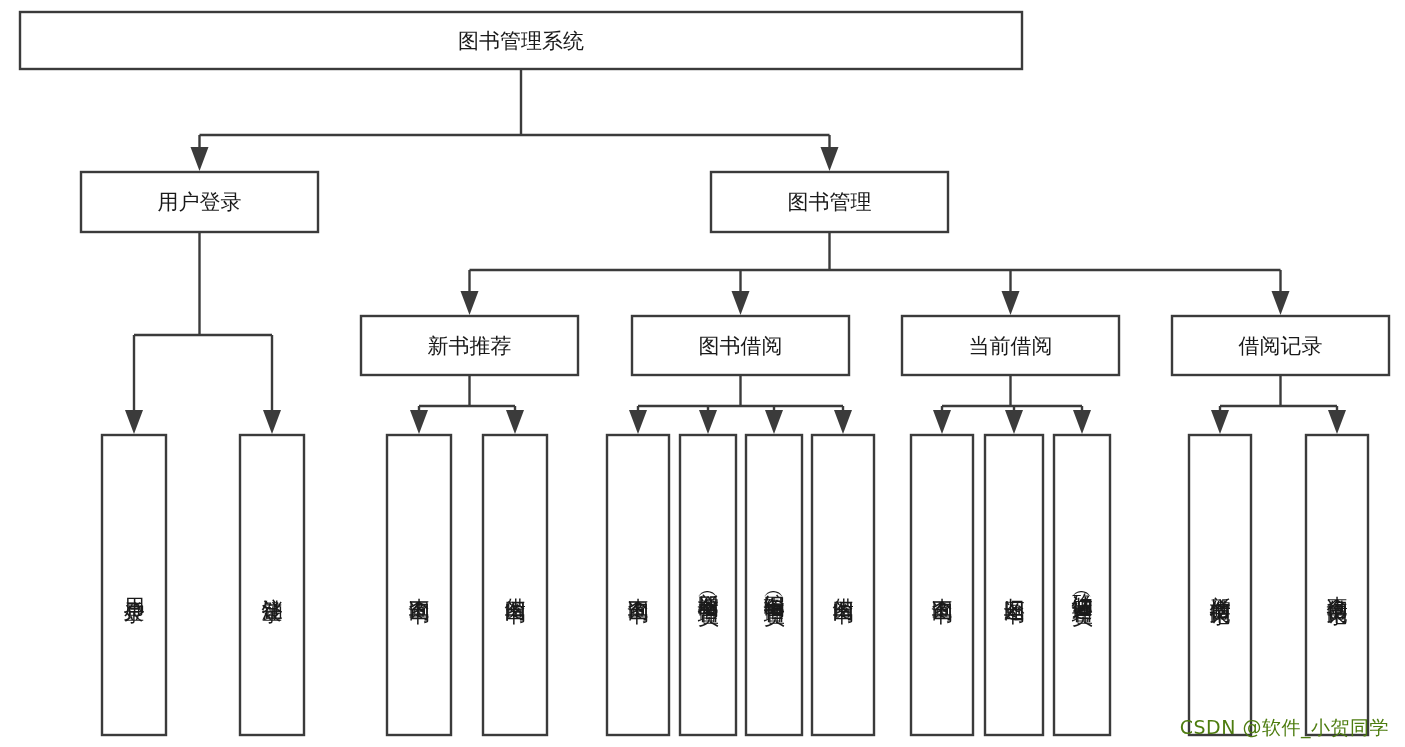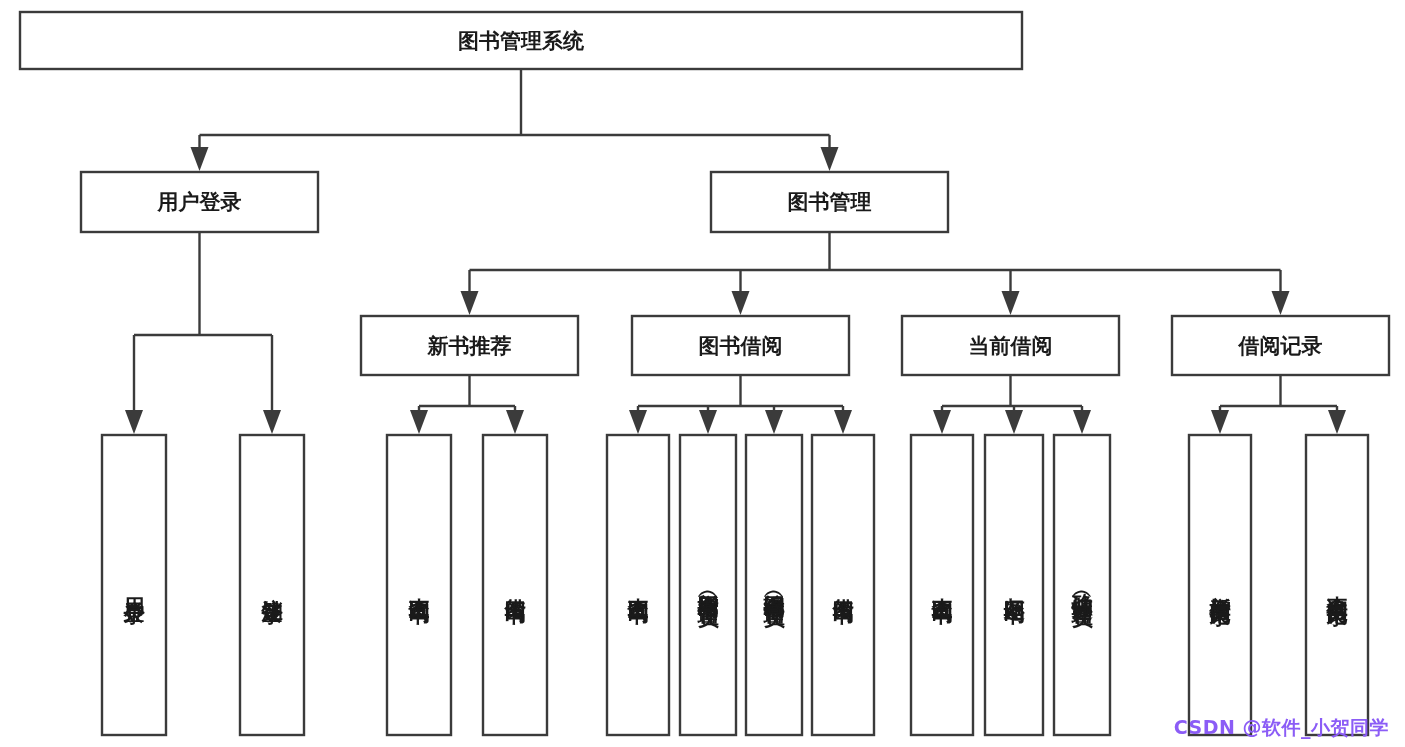--- a/index.html
+++ b/index.html
@@ -11,21 +11,20 @@
     width: 1405px;
     height: 747px;
     font-family: "DejaVu Sans", "Liberation Sans", sans-serif;
     overflow: hidden;
   }
   #diagram-root {
     position: relative;
     width: 1397px;
     height: 747px;
     background: #ffffff;
-    font-weight: bold;
   }
   svg.diagram-canvas {
     position: absolute;
     left: 0;
     top: 0;
     width: 1405px;
     height: 747px;
   }
   .node-box {
     fill: #ffffff;
@@ -63,21 +62,21 @@
     justify-content: center;
     white-space: nowrap;
     pointer-events: none;
   }
   .watermark {
     position: absolute;
     right: 8px;
     bottom: 6px;
     font-family: "DejaVu Sans", "Liberation Sans", sans-serif;
     font-size: 19px;
-    color: #8b5cf6;
+    color: #4d7c0f;
     letter-spacing: 0.5px;
     white-space: nowrap;
     margin-top: 40px;
   }
 </style>
 </head>
 <body>
 
 <div id="diagram-root">
 

